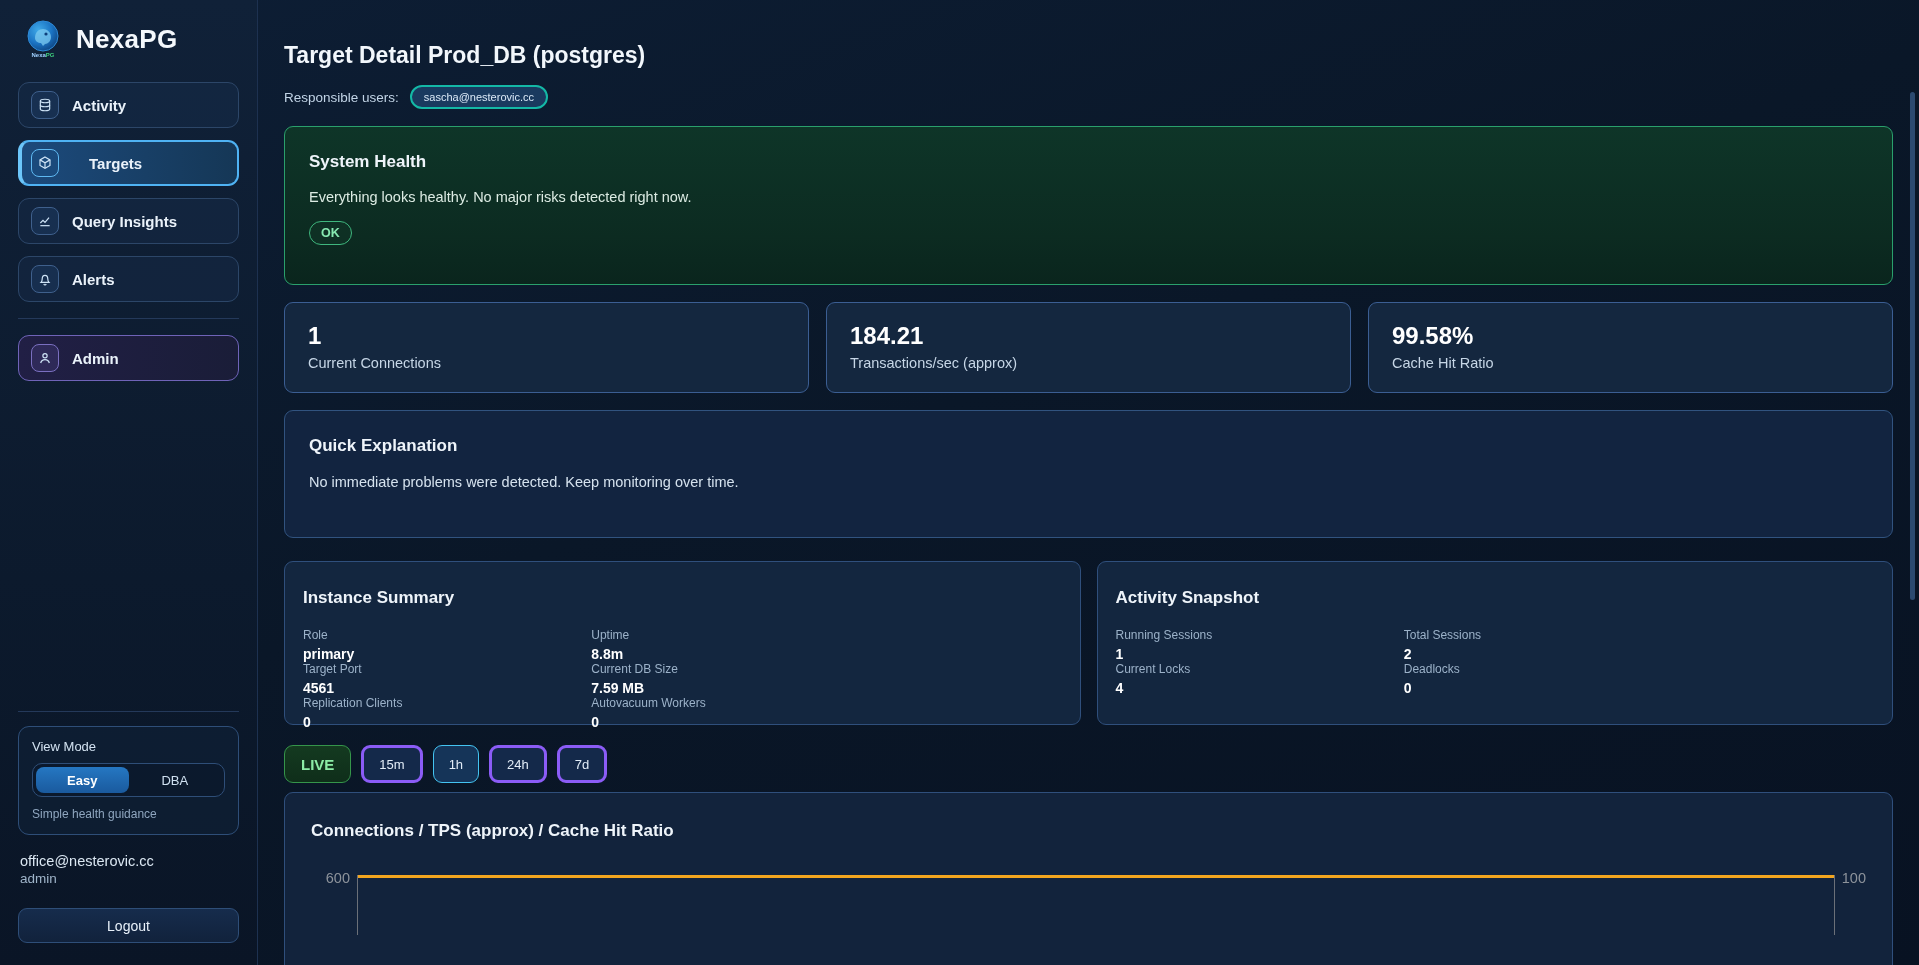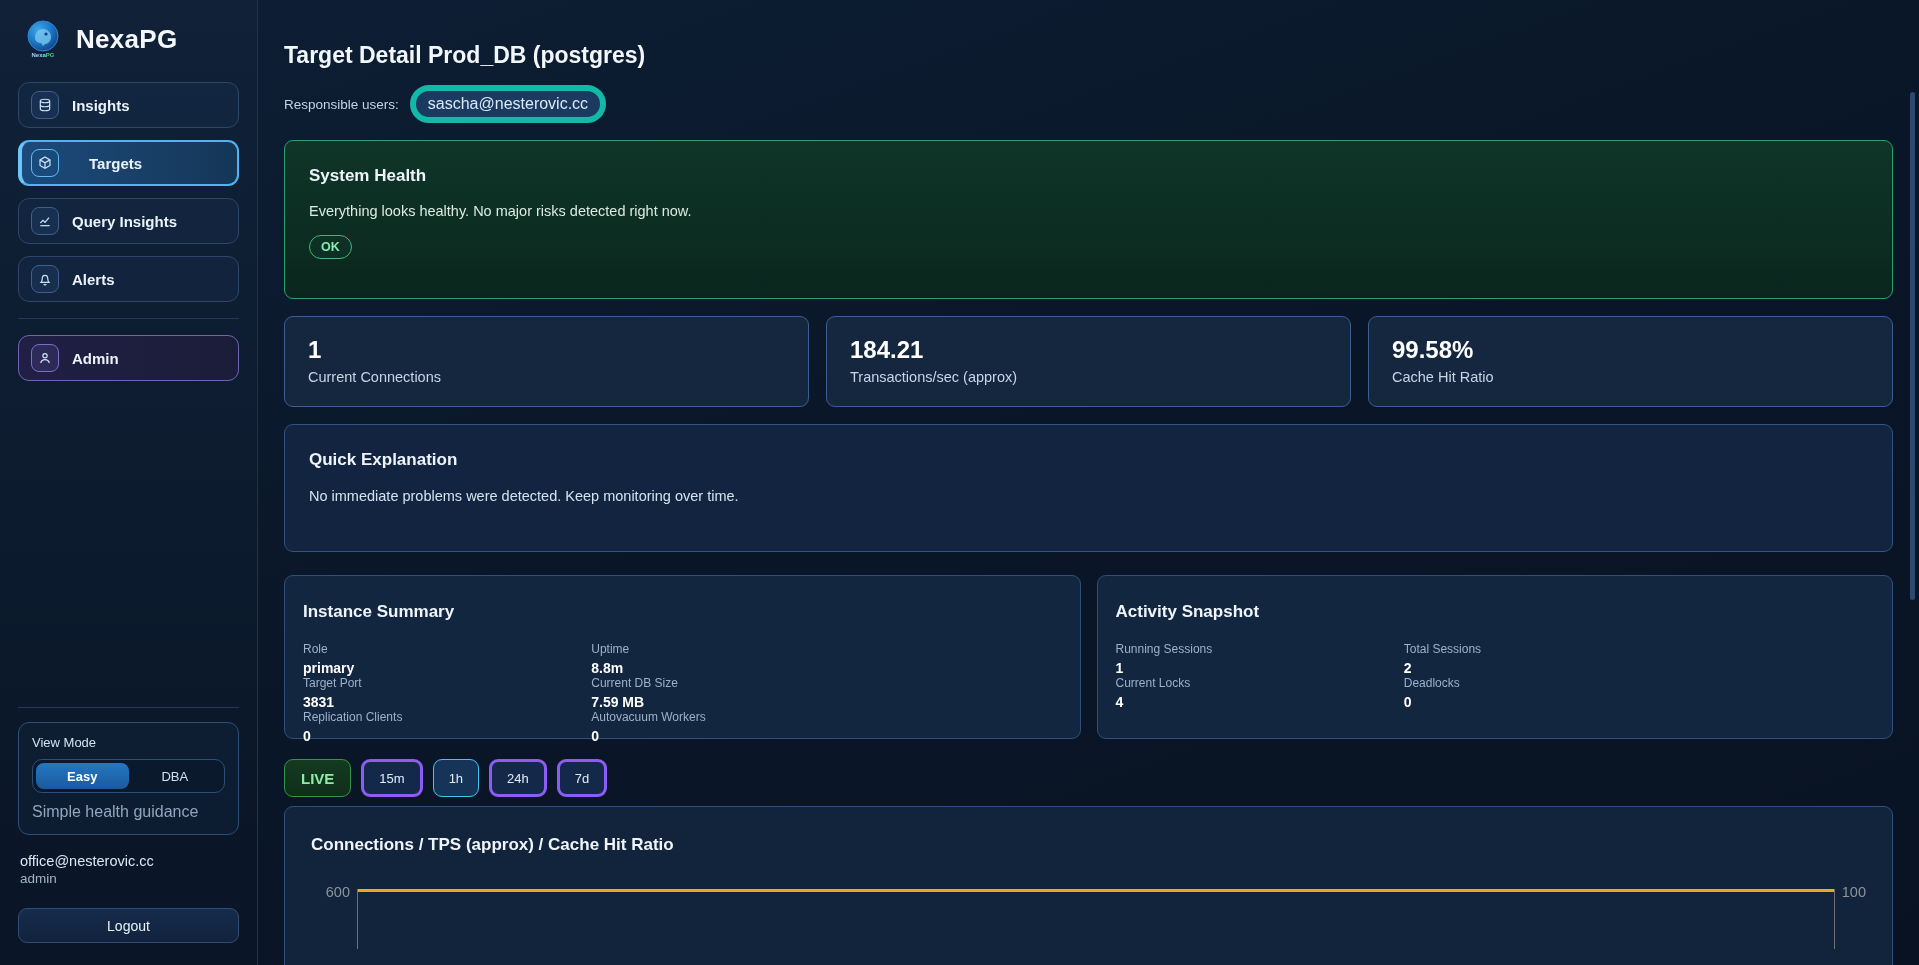--- a/index.html
+++ b/index.html
@@ -61,37 +61,37 @@
     background:rgba(10,24,42,.6); padding:3px; height:34px;
   }
   .toggle-opt {
     flex:1; display:flex; align-items:center; justify-content:center;
     font-size:13px; color:#cfe0f0; border-radius:8px; cursor:pointer;
   }
   .toggle-opt.selected {
     background:linear-gradient(180deg,#2577c2 0%,#1a5a9e 100%);
     color:#ffffff; font-weight:bold;
   }
-  .viewmode-caption { font-size:16px; color:#8fa6bf; margin-top:10px; }
+  .viewmode-caption { font-size:12px; color:#8fa6bf; margin-top:10px; }
   .user-email { font-size:14.5px; color:#dbe7f2; margin:18px 0 2px 2px; }
   .user-role { font-size:13.5px; color:#9fb4c9; margin-left:2px; }
   .logout-btn {
     margin-top:22px; height:35px; width:100%;
     border:1px solid #2e4e78; border-radius:9px;
     background:linear-gradient(180deg,#162c4c 0%,#11223c 100%);
     color:#e8f1fa; font-size:14px; font-family:inherit; cursor:pointer;
   }
   
   .main { flex:1; padding:26px 26px 0 26px; overflow:hidden; position:relative; }
   .page-title { font-size:23px; font-weight:bold; color:#f2f7fc; margin:16px 0 16px 0; }
   .resp-row { display:flex; align-items:center; gap:11px; margin-bottom:17px; }
   .resp-label { font-size:13.5px; color:#c2d4e6; }
   .user-chip {
-    font-size:16px; color:#dbe9f7;
-    border:6px solid #14b8a6; border-radius:999px;
+    font-size:11px; color:#dbe9f7;
+    border:2px solid #14b8a6; border-radius:999px;
     background:#1a3a5f; padding:4px 12px;
   }
   .card { border-radius:9px; }
   .health-card {
     border:1px solid #2aa06c;
     background:linear-gradient(180deg,#0e3528 0%,#0c2b21 70%,#0a251d 100%);
     padding:25px 24px 20px 24px; height:159px; margin-bottom:17px;
   }
   .card-title { font-size:17px; font-weight:bold; color:#eef4fa; }
   .health-msg { font-size:14.5px; color:#dcebe3; margin-top:17px; }
@@ -182,21 +182,21 @@
   </div>
 
   <div class="nav-item">
     <span class="icon-box">
       <svg width="16" height="16" viewBox="0 0 24 24" fill="none" stroke="currentColor" stroke-width="1.8">
         <ellipse cx="12" cy="6" rx="7" ry="2.6"></ellipse>
         <path d="M5 6v6c0 1.4 3.1 2.6 7 2.6s7-1.2 7-2.6V6"></path>
         <path d="M5 12v6c0 1.4 3.1 2.6 7 2.6s7-1.2 7-2.6v-6"></path>
       </svg>
     </span>
-    <span class="nav-label">Insights</span>
+    <span class="nav-label">Activity</span>
   </div>
 
   <div class="nav-item active">
     <span class="icon-box">
       <svg width="16" height="16" viewBox="0 0 24 24" fill="none" stroke="currentColor" stroke-width="1.8">
         <path d="M12 3l7.5 4.3v8.4L12 20l-7.5-4.3V7.3L12 3z"></path>
         <path d="M4.5 7.3L12 11.6l7.5-4.3M12 11.6V20"></path>
       </svg>
     </span>
     <span class="nav-label">Targets</span>
@@ -294,21 +294,21 @@
         <div>
           <div class="field-label">Role</div>
           <div class="field-value">primary</div>
         </div>
         <div>
           <div class="field-label">Uptime</div>
           <div class="field-value">8.8m</div>
         </div>
         <div>
           <div class="field-label">Target Port</div>
-          <div class="field-value">3831</div>
+          <div class="field-value">4561</div>
         </div>
         <div>
           <div class="field-label">Current DB Size</div>
           <div class="field-value">7.59 MB</div>
         </div>
         <div>
           <div class="field-label">Replication Clients</div>
           <div class="field-value">0</div>
         </div>
         <div>

